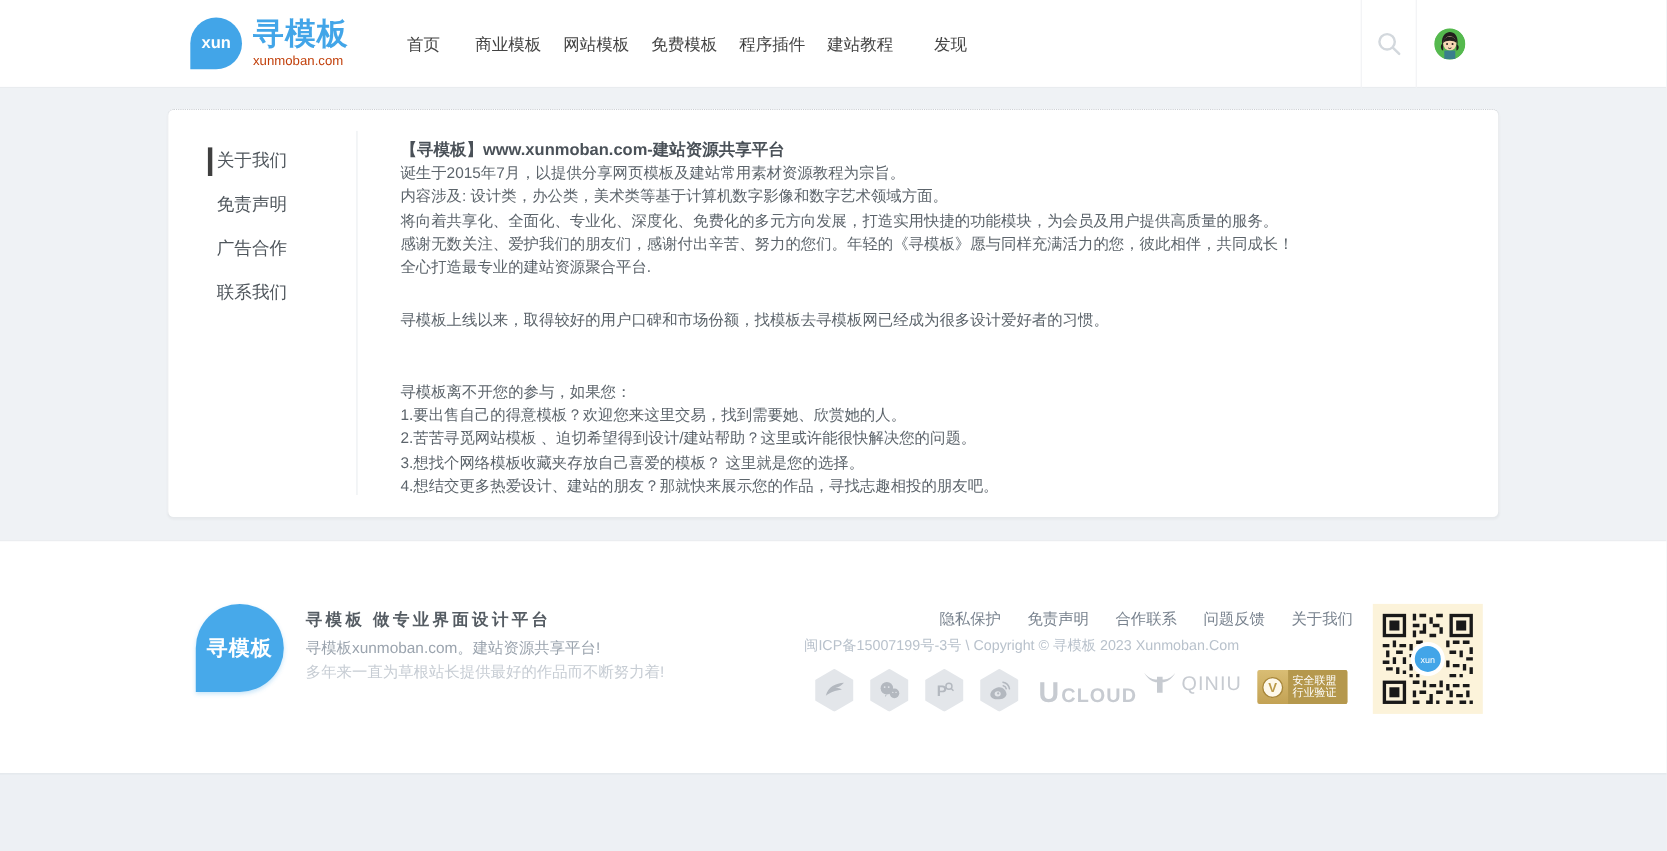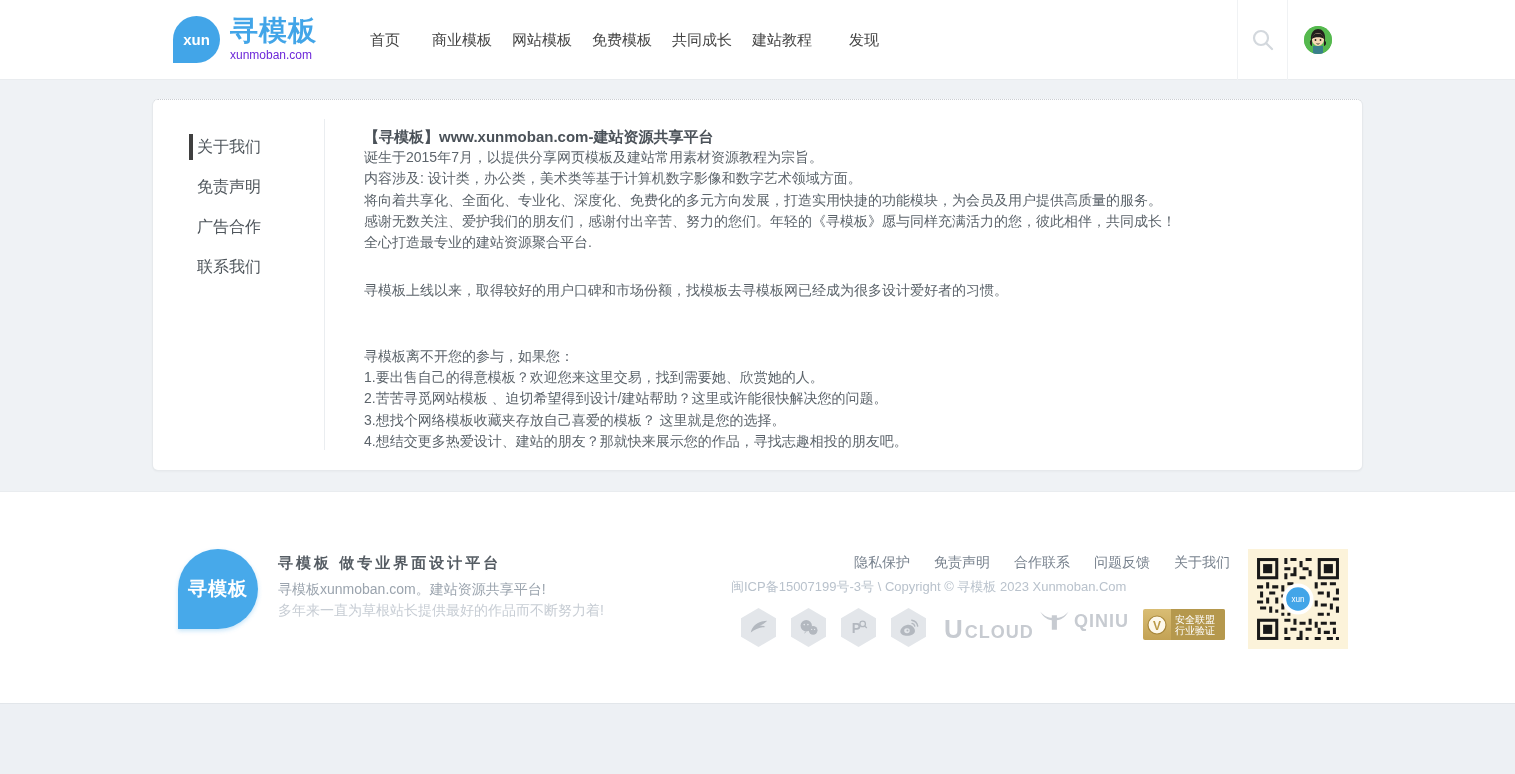--- a/index.html
+++ b/index.html
@@ -15,21 +15,21 @@
   }
   .logo { position:absolute; left:173px; top:16px; display:flex; align-items:flex-start; cursor:pointer; }
   .logo-bubble {
     width:47px; height:47px; background:#42a5e8;
     border-radius:50% 50% 50% 0;
     display:flex; align-items:center; justify-content:center;
     color:#fff; font-size:15px; font-weight:bold;
   }
   .logo-text { margin-left:10px; }
   .logo-name { color:#42a5e8; font-size:28px; font-weight:bold; line-height:30px; letter-spacing:1px; }
-  .logo-domain { color:#6d28d9; font-size:12px; margin-top:2px; }
+  .logo-domain { color:#c2410c; font-size:12px; margin-top:2px; }
   .nav { position:absolute; left:370px; top:0; height:80px; display:flex; align-items:center; }
   .nav-item { font-size:15px; color:#434343; cursor:pointer; white-space:nowrap; }
   .nav-item:nth-child(1){ margin-left:0; }
   .nav-item:nth-child(2){ margin-left:32px; }
   .nav-item:nth-child(3),.nav-item:nth-child(4),.nav-item:nth-child(5),.nav-item:nth-child(6){ margin-left:20px; }
   .nav-item:nth-child(7){ margin-left:37px; }
   .search-box {
     position:absolute; left:1237px; top:0; width:51px; height:80px;
     border-left:1px solid #f0f2f4; border-right:1px solid #f0f2f4;
     display:flex; align-items:center; justify-content:center; cursor:pointer;
@@ -81,21 +81,21 @@
     width:35px; height:39px; background:#e3e6ea;
     clip-path:polygon(50% 0,100% 26%,100% 74%,50% 100%,0 74%,0 26%);
     display:flex; align-items:center; justify-content:center; cursor:pointer;
   }
   .ucloud {
     position:absolute; left:944px; top:122px; font-weight:bold; color:#c7cbd1;
     font-size:18px; letter-spacing:1px; cursor:pointer; display:flex; align-items:baseline;
   }
   .ucloud .bigU { font-size:26px; margin-right:1px; }
   .qiniu { position:absolute; left:1038px; top:118px; display:flex; align-items:flex-end; cursor:pointer; }
-  .qiniu-text { font-weight:bold; color:#c7cbd1; font-size:18px; letter-spacing:1px; margin-left:4px; }
+  .qiniu-text { font-weight:normal; color:#c7cbd1; font-size:18px; letter-spacing:1px; margin-left:4px; }
   .badge {
     position:absolute; left:1143px; top:117px; width:82px; height:31px;
     display:flex; background:linear-gradient(#d9bd74,#c3a254); border-radius:2px;
     cursor:pointer; overflow:hidden;
   }
   .badge-medal { width:28px; display:flex; align-items:center; justify-content:center; }
   .badge-text { flex:1; background:#b5984d; color:#fff; font-size:10px; line-height:11px;
     display:flex; flex-direction:column; justify-content:center; padding-left:4px; }
   .qr-wrap {
     position:absolute; left:1248px; top:57px; width:100px; height:100px;
@@ -118,21 +118,21 @@
     <div class="logo-text">
       <div class="logo-name">寻模板</div>
       <div class="logo-domain">xunmoban.com</div>
     </div>
   </div>
   <div class="nav">
     <div class="nav-item">首页</div>
     <div class="nav-item">商业模板</div>
     <div class="nav-item">网站模板</div>
     <div class="nav-item">免费模板</div>
-    <div class="nav-item">共同成长</div>
+    <div class="nav-item">程序插件</div>
     <div class="nav-item">建站教程</div>
     <div class="nav-item">发现</div>
   </div>
   <div class="search-box">
     <span>
       <svg width="24" height="24" viewBox="0 0 24 24" fill="none" stroke="#d3d8dd" stroke-width="2.2" stroke-linecap="round">
         <circle cx="10" cy="10" r="7"></circle>
           <line x1="15.2" y1="15.2" x2="21" y2="21"></line>
       </svg>
     </span>

